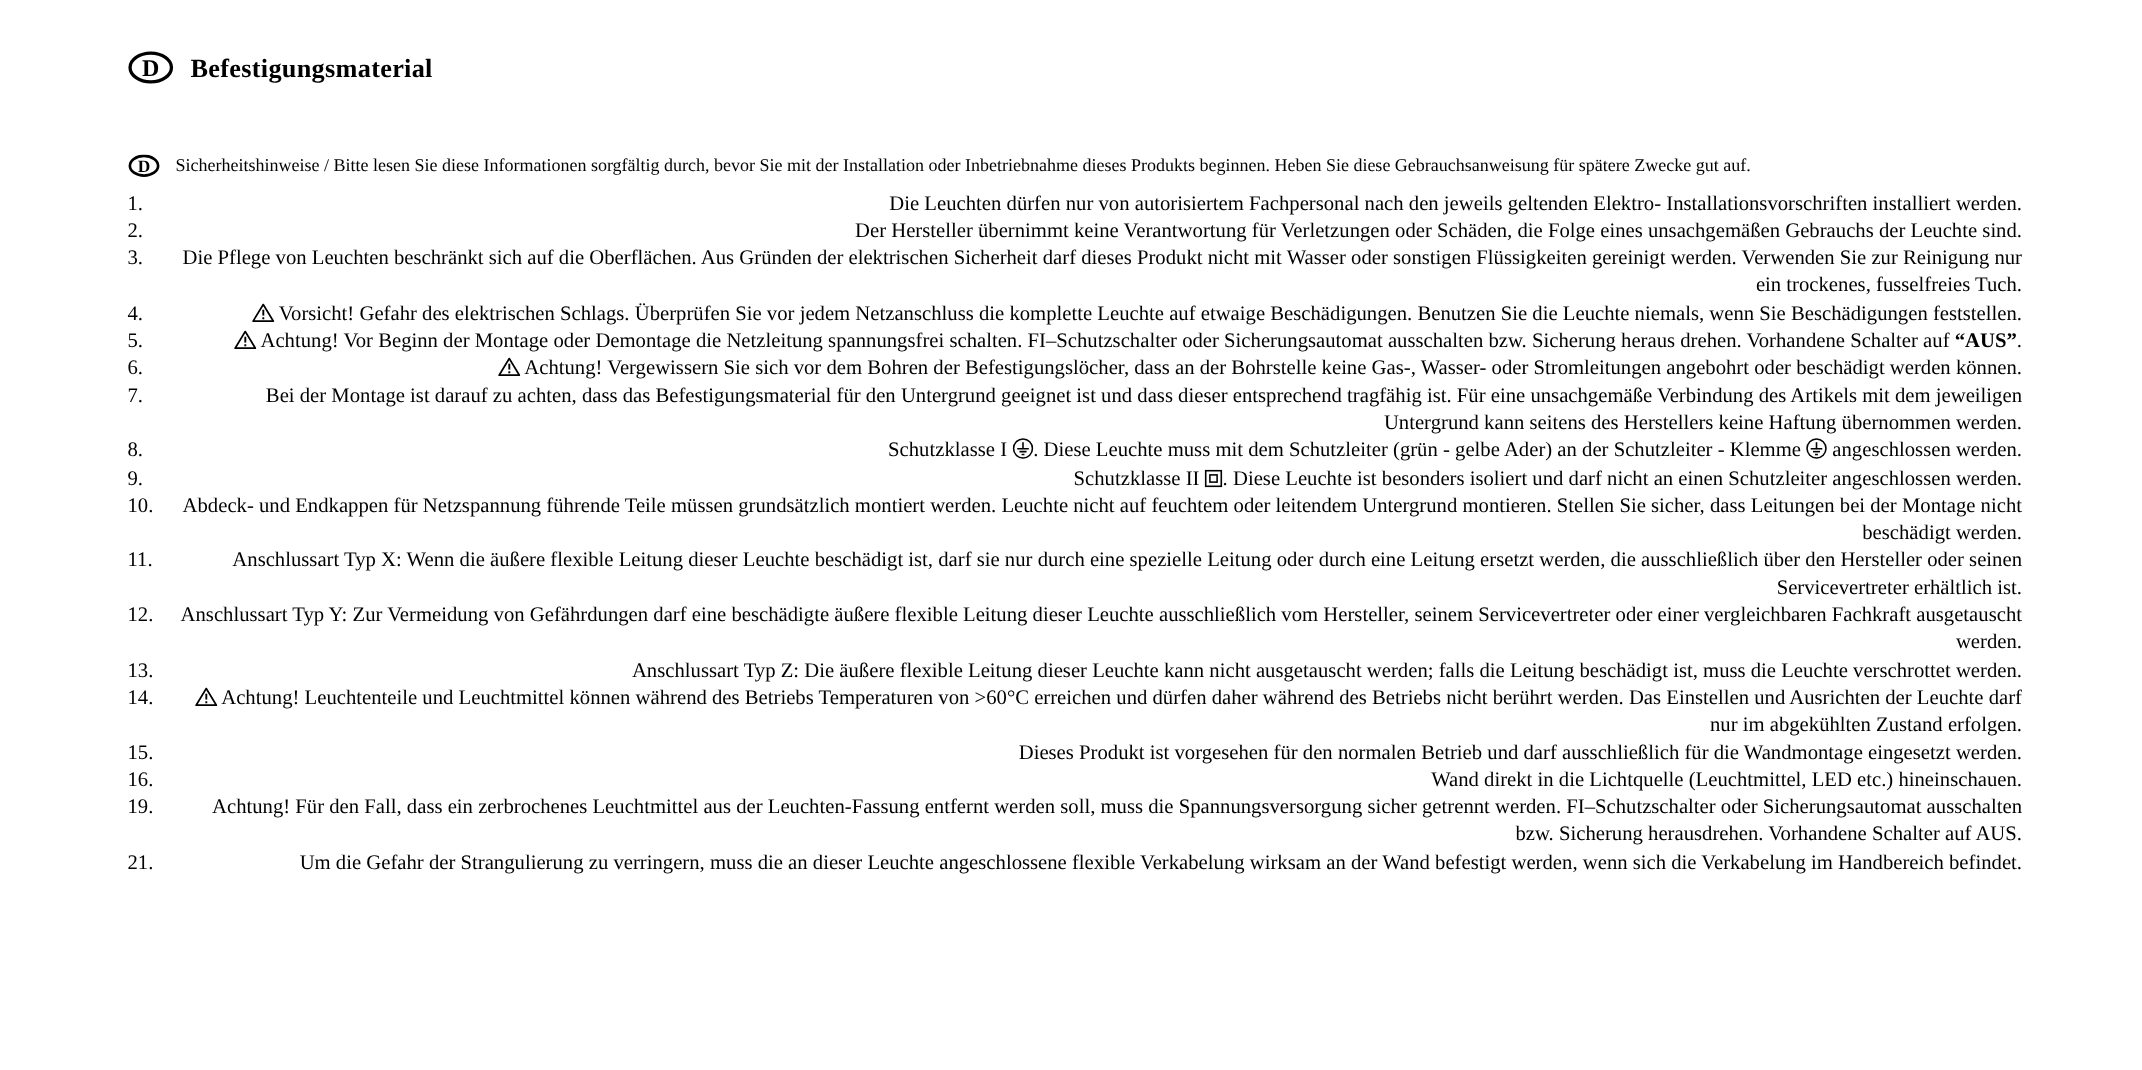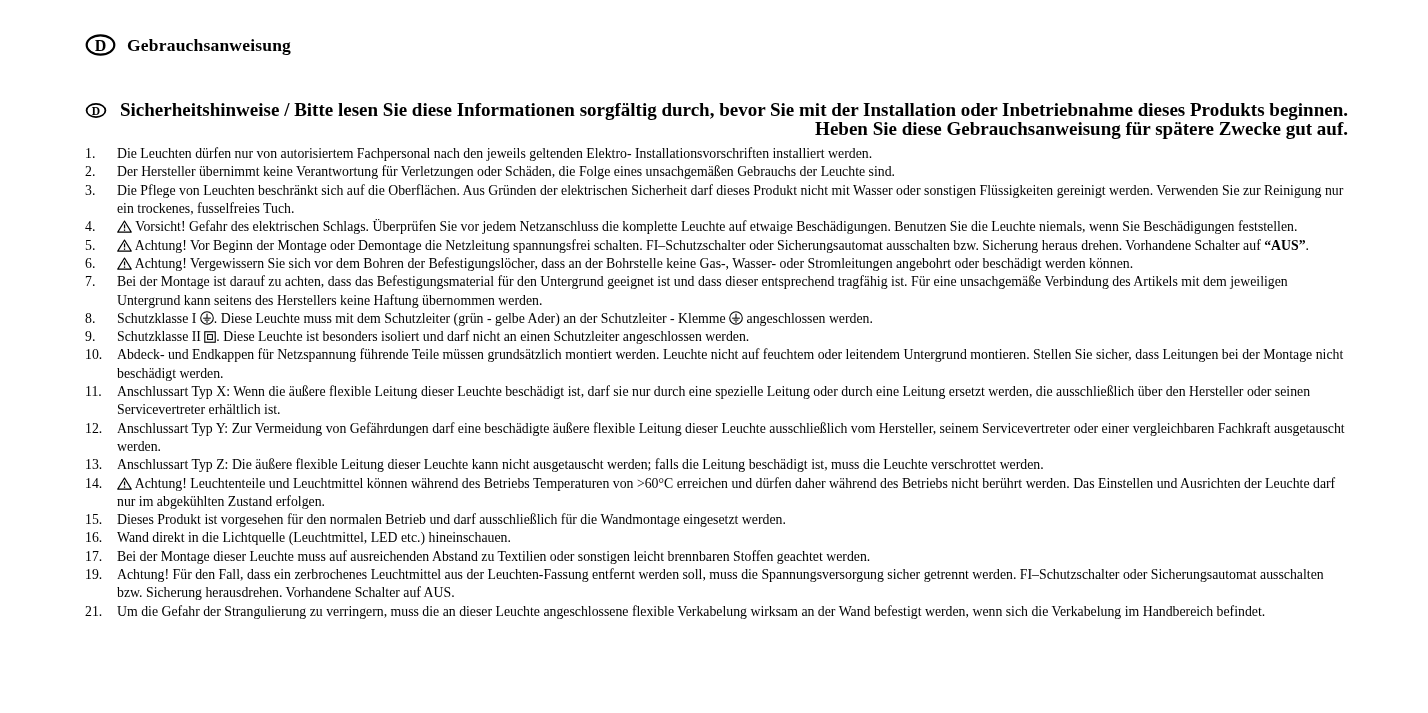--- a/index.html
+++ b/index.html
@@ -35,40 +35,40 @@
     display: flex;
     margin-top: 45px;
     margin-bottom: 7px;
   }
   .icon-col {
     flex: 0 0 32px;
     padding-top: 2px;
   }
   .intro-text {
     margin: 0;
-    font-weight: bold;
-    font-size: 19px;
+    font-weight: normal;
+    font-size: 12px;
     line-height: 18.6px;
-    text-align: right;
   }
   .safety-list {
     margin: 0;
   }
   .list-item {
     display: flex;
   }
   .num {
     flex: 0 0 32px;
     font-size: 13.8px;
     line-height: 18.3px;
   }
   .item-text {
     flex: 1;
     font-size: 13.8px;
     line-height: 18.3px;
+    text-align: right;
   }
   .sym {
     display: inline-block;
   }
   .sym svg {
     vertical-align: -2px;
   }
   .logo-d svg {
     display: block;
   }
@@ -78,21 +78,21 @@
 
 <div class="page">
 
   <div class="doc-header">
     <span class="logo-d">
       <svg width="31" height="22" viewBox="0 0 31 22">
         <ellipse cx="15.5" cy="11" rx="13.8" ry="9.6" fill="none" stroke="#000" stroke-width="2.2"></ellipse>
         <text x="15.5" y="16.6" text-anchor="middle" font-family="Liberation Serif, DejaVu Serif, serif" font-size="16" font-weight="bold" fill="#000">D</text>
       </svg>
     </span>
-    <h1 class="doc-title">Gebrauchsanweisung</h1>
+    <h1 class="doc-title">Befestigungsmaterial</h1>
   </div>
 
   <div class="intro">
     <span class="icon-col">
       <span class="logo-d">
         <svg width="22" height="15" viewBox="0 0 31 22">
           <ellipse cx="15.5" cy="11" rx="13.8" ry="9.6" fill="none" stroke="#000" stroke-width="2.6"></ellipse>
           <text x="15.5" y="17" text-anchor="middle" font-family="Liberation Serif, DejaVu Serif, serif" font-size="17" font-weight="bold" fill="#000">D</text>
         </svg>
       </span>
@@ -190,24 +190,20 @@
       </div>
       <div class="list-item">
         <span class="num">15.</span>
         <div class="item-text">Dieses Produkt ist vorgesehen für den normalen Betrieb und darf ausschließlich für die Wandmontage eingesetzt werden.</div>
       </div>
       <div class="list-item">
         <span class="num">16.</span>
         <div class="item-text">Wand direkt in die Lichtquelle (Leuchtmittel, LED etc.) hineinschauen.</div>
       </div>
       <div class="list-item">
-        <span class="num">17.</span>
-        <div class="item-text">Bei der Montage dieser Leuchte muss auf ausreichenden Abstand zu Textilien oder sonstigen leicht brennbaren Stoffen geachtet werden.</div>
-      </div>
-      <div class="list-item">
         <span class="num">19.</span>
         <div class="item-text">Achtung! Für den Fall, dass ein zerbrochenes Leuchtmittel aus der Leuchten-Fassung entfernt werden soll, muss die Spannungsversorgung sicher getrennt werden. FI–Schutzschalter oder Sicherungsautomat ausschalten bzw. Sicherung herausdrehen. Vorhandene Schalter auf AUS.</div>
       </div>
       <div class="list-item">
         <span class="num">21.</span>
         <div class="item-text">Um die Gefahr der Strangulierung zu verringern, muss die an dieser Leuchte angeschlossene flexible Verkabelung wirksam an der Wand befestigt werden, wenn sich die Verkabelung im Handbereich befindet.</div>
       </div>
     </div>
 
 </div>

